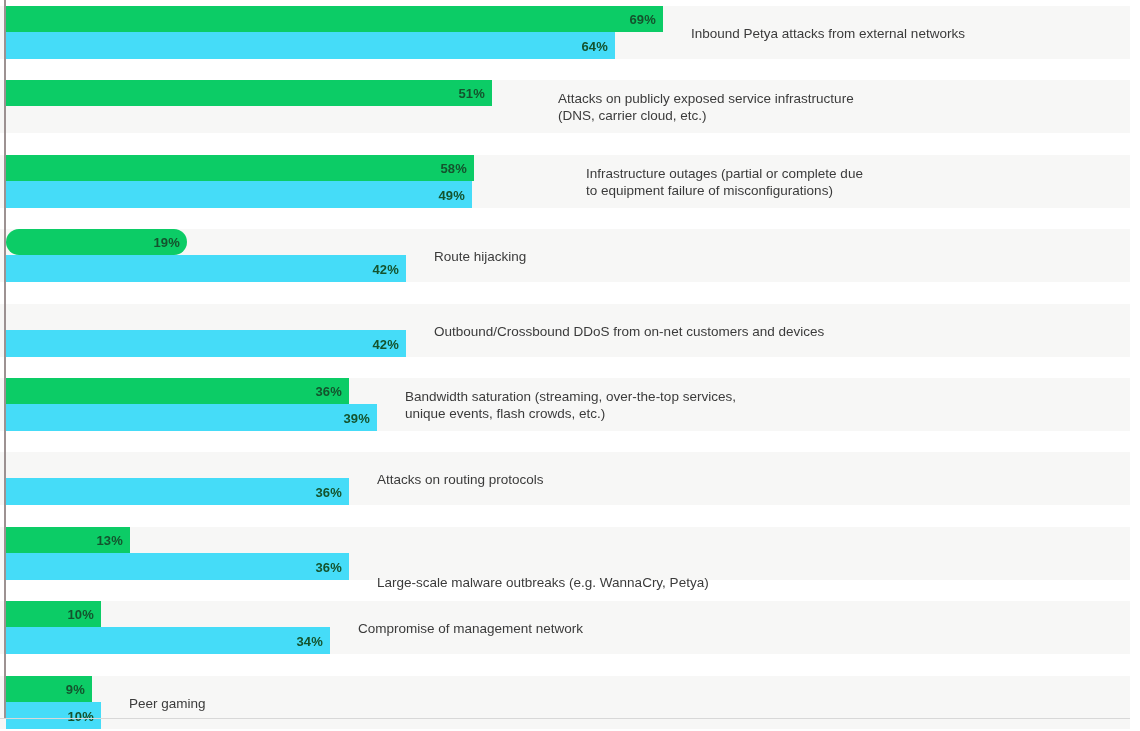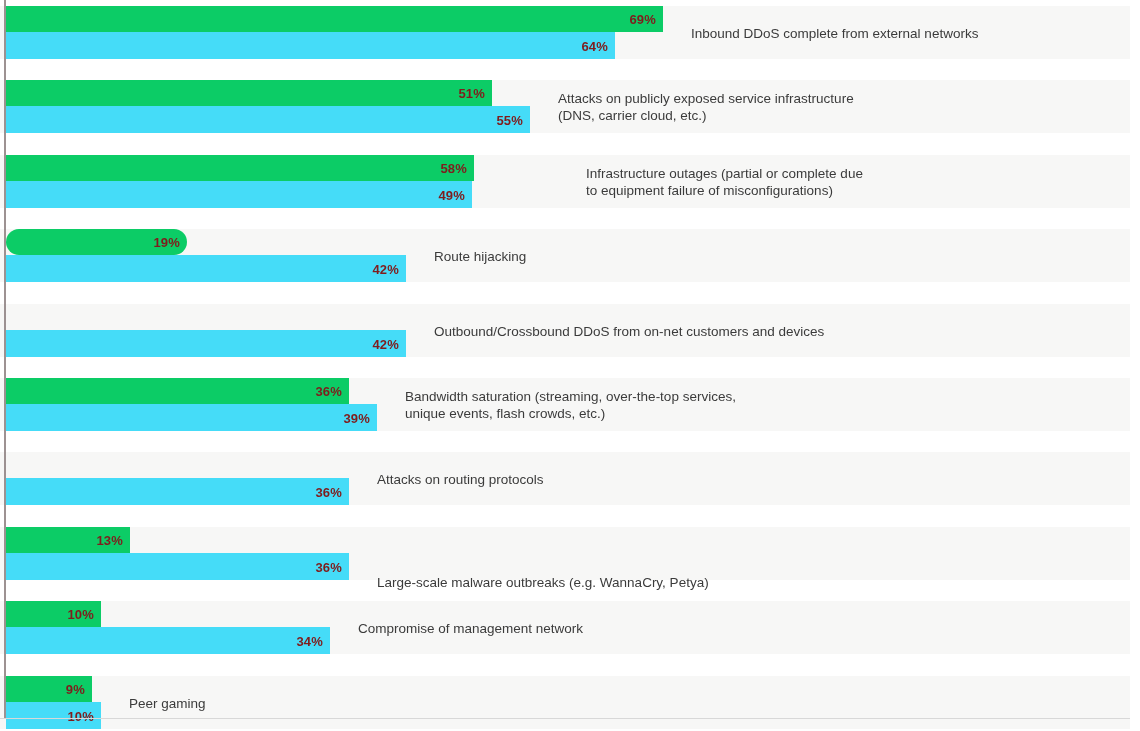--- a/index.html
+++ b/index.html
@@ -67,21 +67,21 @@
   }
   .bar.green  { background: #0ccc66; }
   .bar.cyan   { background: #45dcf8; }
   .bar-value {
     position: absolute;
     right: 7px;
     top: 50%;
     transform: translateY(-50%);
     font-size: 13px;
     font-weight: bold;
-    color: #7f1d1d;
+    color: #14532d;
     letter-spacing: .2px;
     white-space: nowrap;
   }
   .row-label {
     position: absolute;
     top: 50%;
     transform: translateY(-50%);
     font-size: 13.5px;
     color: #3b3b3b;
     line-height: 17px;
@@ -94,28 +94,25 @@
 <div id="chart-root">
   <div class="plot">
     <div class="rows" id="rows">
         <div class="row" style="top: 6px; height: 53px;">
           <div class="bar green" style="top: 0px; width: 657px; height: 26px; background: rgb(12, 204, 102);">
             <span class="bar-value">69%</span>
           </div>
           <div class="bar cyan" style="top: 26px; width: 609px; height: 27px; background: rgb(69, 220, 248);">
             <span class="bar-value">64%</span>
           </div>
-          <div class="row-label" style="left: 691px; max-width: 431px;">Inbound DDoS complete from external networks</div>
+          <div class="row-label" style="left: 691px; max-width: 431px;">Inbound Petya attacks from external networks</div>
         </div>
         <div class="row" style="top: 80px; height: 53px;">
           <div class="bar green" style="top: 0px; width: 486px; height: 26px; background: rgb(12, 204, 102);">
             <span class="bar-value">51%</span>
-          </div>
-          <div class="bar cyan" style="top: 26px; width: 524px; height: 27px; background: rgb(69, 220, 248);">
-            <span class="bar-value">55%</span>
           </div>
           <div class="row-label" style="left: 558px; max-width: 564px;">Attacks on publicly exposed service infrastructure
 (DNS, carrier cloud, etc.)</div>
         </div>
         <div class="row" style="top: 155px; height: 53px;">
           <div class="bar green" style="top: 0px; width: 468px; height: 26px; background: rgb(12, 204, 102);">
             <span class="bar-value">58%</span>
           </div>
           <div class="bar cyan" style="top: 26px; width: 466px; height: 27px; background: rgb(69, 220, 248);">
             <span class="bar-value">49%</span>

